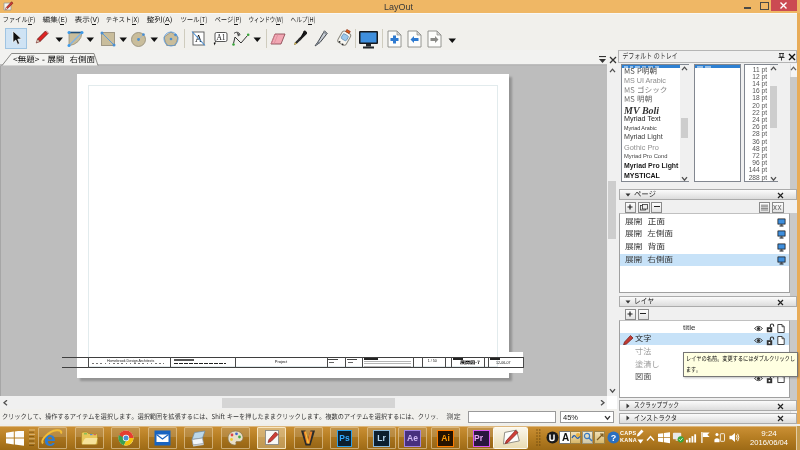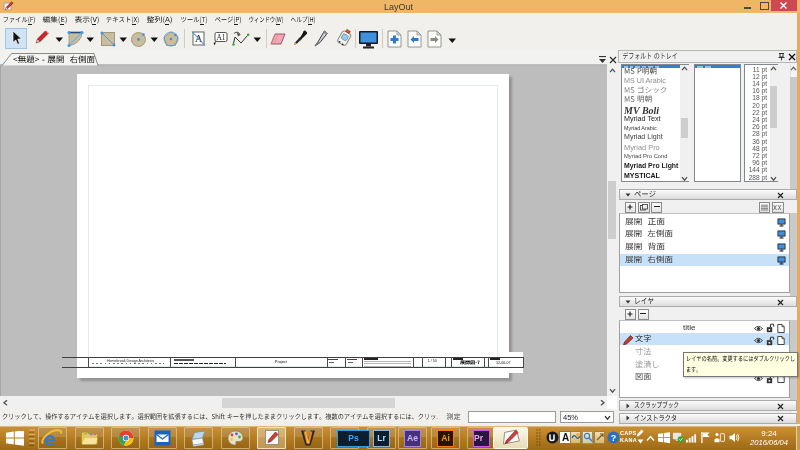--- a/index.html
+++ b/index.html
@@ -320,21 +320,21 @@
 <svg style="position:absolute;left:624px;top:85.6px;overflow:visible;" width="45" height="10" viewBox="0 -6.69 45 9.88">
     <path d="M0.8 0.0H1.4V-3.1C1.4 -3.6 1.4 -4.2 1.3 -4.7H1.3L1.8 -3.5L2.8 -0.6H3.3L4.4 -3.5L4.8 -4.7H4.8C4.8 -4.2 4.8 -3.6 4.8 -3.1V0.0H5.4V-5.6H4.6L3.5 -2.6C3.4 -2.2 3.3 -1.8 3.1 -1.4H3.1C2.9 -1.8 2.8 -2.2 2.7 -2.6L1.6 -5.6H0.8Z M8.5 0.1C9.6 0.1 10.4 -0.6 10.4 -1.5C10.4 -2.3 9.9 -2.7 9.2 -3.0L8.4 -3.3C8.0 -3.5 7.5 -3.7 7.5 -4.2C7.5 -4.7 7.9 -5.1 8.6 -5.1C9.1 -5.1 9.5 -4.9 9.8 -4.5L10.2 -5.0C9.8 -5.4 9.2 -5.7 8.6 -5.7C7.5 -5.7 6.8 -5.1 6.8 -4.2C6.8 -3.4 7.4 -3.0 7.9 -2.8L8.7 -2.4C9.3 -2.2 9.7 -2.0 9.7 -1.4C9.7 -0.9 9.2 -0.5 8.5 -0.5C7.9 -0.5 7.3 -0.8 7.0 -1.2L6.5 -0.7C7.0 -0.2 7.7 0.1 8.5 0.1Z M18.6 -6.3 18.1 -6.1C18.3 -5.8 18.6 -5.4 18.7 -5.1L19.2 -5.3C19.0 -5.5 18.7 -6.0 18.6 -6.3ZM19.5 -6.5 19.1 -6.3C19.3 -6.0 19.6 -5.6 19.7 -5.3L20.1 -5.5C20.0 -5.8 19.7 -6.2 19.5 -6.5ZM14.0 -0.8V-0.1C14.2 -0.1 14.6 -0.1 14.9 -0.1H18.6L18.6 0.3H19.3C19.3 0.2 19.3 -0.2 19.3 -0.4V-4.4C19.3 -4.5 19.3 -4.8 19.3 -5.0C19.1 -4.9 18.9 -4.9 18.7 -4.9H15.0C14.7 -4.9 14.4 -5.0 14.1 -5.0V-4.3C14.3 -4.3 14.7 -4.3 15.0 -4.3H18.6V-0.7H14.9C14.6 -0.7 14.2 -0.8 14.0 -0.8Z M22.9 -5.8 22.5 -5.3C23.0 -5.1 23.8 -4.5 24.2 -4.2L24.5 -4.8C24.2 -5.0 23.3 -5.6 22.9 -5.8ZM21.7 -0.4 22.1 0.2C22.8 0.1 23.8 -0.3 24.6 -0.7C25.8 -1.4 26.9 -2.4 27.5 -3.5L27.2 -4.1C26.5 -3.0 25.5 -2.0 24.3 -1.3C23.5 -0.9 22.6 -0.5 21.7 -0.4ZM21.7 -4.1 21.4 -3.6C21.8 -3.4 22.7 -2.8 23.0 -2.6L23.4 -3.1C23.1 -3.3 22.2 -3.9 21.7 -4.1Z M31.9 -4.4 31.3 -4.2C31.4 -3.8 31.8 -2.9 31.9 -2.5L32.5 -2.7C32.4 -3.1 32.0 -4.1 31.9 -4.4ZM34.6 -4.0 33.9 -4.2C33.8 -3.2 33.4 -2.2 32.9 -1.6C32.3 -0.8 31.3 -0.2 30.4 0.1L30.9 0.6C31.8 0.2 32.7 -0.3 33.4 -1.2C34.0 -1.9 34.3 -2.7 34.5 -3.6C34.5 -3.7 34.5 -3.8 34.6 -4.0ZM30.1 -4.0 29.5 -3.8C29.7 -3.5 30.1 -2.5 30.2 -2.1L30.8 -2.3C30.6 -2.7 30.2 -3.7 30.1 -4.0Z M39.9 -5.9 39.2 -6.1C39.1 -5.9 39.0 -5.7 38.9 -5.5C38.6 -4.8 37.8 -3.7 36.5 -3.0L37.1 -2.6C37.9 -3.1 38.5 -3.8 39.0 -4.4H41.6C41.4 -3.7 40.9 -2.8 40.3 -2.1C39.6 -1.3 38.7 -0.6 37.3 -0.2L37.9 0.3C39.3 -0.2 40.2 -0.9 40.9 -1.7C41.6 -2.6 42.0 -3.6 42.2 -4.3C42.3 -4.5 42.3 -4.6 42.4 -4.8L41.9 -5.1C41.8 -5.0 41.6 -5.0 41.4 -5.0H39.3L39.5 -5.3C39.6 -5.4 39.7 -5.7 39.9 -5.9Z" fill="#7a7a7a"></path>
   </svg>
 <svg style="position:absolute;left:624px;top:95.14999999999999px;overflow:visible;" width="30" height="10" viewBox="0 -6.69 30 9.88">
     <path d="M0.8 0.0H1.4V-3.1C1.4 -3.6 1.4 -4.2 1.3 -4.7H1.3L1.8 -3.5L2.8 -0.6H3.3L4.4 -3.5L4.8 -4.7H4.8C4.8 -4.2 4.8 -3.6 4.8 -3.1V0.0H5.4V-5.6H4.6L3.5 -2.6C3.4 -2.2 3.3 -1.8 3.1 -1.4H3.1C2.9 -1.8 2.8 -2.2 2.7 -2.6L1.6 -5.6H0.8Z M8.5 0.1C9.6 0.1 10.4 -0.6 10.4 -1.5C10.4 -2.3 9.9 -2.7 9.2 -3.0L8.4 -3.3C8.0 -3.5 7.5 -3.7 7.5 -4.2C7.5 -4.7 7.9 -5.1 8.6 -5.1C9.1 -5.1 9.5 -4.9 9.8 -4.5L10.2 -5.0C9.8 -5.4 9.2 -5.7 8.6 -5.7C7.5 -5.7 6.8 -5.1 6.8 -4.2C6.8 -3.4 7.4 -3.0 7.9 -2.8L8.7 -2.4C9.3 -2.2 9.7 -2.0 9.7 -1.4C9.7 -0.9 9.2 -0.5 8.5 -0.5C7.9 -0.5 7.3 -0.8 7.0 -1.2L6.5 -0.7C7.0 -0.2 7.7 0.1 8.5 0.1Z M15.5 -3.4V-1.9H14.1V-3.4ZM15.5 -3.9H14.1V-5.4H15.5ZM13.6 -5.9V-0.7H14.1V-1.4H16.1V-5.9ZM19.5 -5.5V-4.2H17.3V-5.5ZM16.8 -6.1V-3.4C16.8 -2.2 16.7 -0.7 15.4 0.3C15.5 0.3 15.7 0.5 15.8 0.7C16.7 -0.0 17.0 -0.9 17.2 -1.8H19.5V-0.1C19.5 -0.0 19.4 0.0 19.3 0.0C19.2 0.0 18.7 0.1 18.2 0.0C18.3 0.2 18.4 0.4 18.4 0.6C19.0 0.6 19.5 0.6 19.7 0.5C19.9 0.4 20.0 0.2 20.0 -0.1V-6.1ZM19.5 -3.7V-2.3H17.3C17.3 -2.7 17.3 -3.0 17.3 -3.3V-3.7Z M21.7 -2.9H23.7V-2.3H21.7ZM21.7 -4.0H23.7V-3.3H21.7ZM20.9 -1.2V-0.7H22.4V0.6H22.9V-0.7H24.4V-1.2H22.9V-1.8H24.2V-4.4H22.9V-5.0H24.4V-5.5H22.9V-6.4H22.4V-5.5H21.0V-5.0H22.4V-4.4H21.2V-1.8H22.4V-1.2ZM27.0 -3.7V-2.4H25.4C25.4 -2.7 25.4 -2.9 25.4 -3.2V-3.7ZM27.0 -4.2H25.4V-5.5H27.0ZM24.8 -6.0V-3.2C24.8 -2.1 24.7 -0.7 23.8 0.3C23.9 0.4 24.1 0.5 24.2 0.6C24.9 -0.1 25.2 -1.0 25.3 -1.9H27.0V-0.1C27.0 0.0 27.0 0.0 26.9 0.0C26.7 0.1 26.4 0.1 26.0 0.0C26.1 0.2 26.1 0.5 26.2 0.6C26.7 0.6 27.1 0.6 27.3 0.5C27.5 0.4 27.6 0.2 27.6 -0.1V-6.0Z" fill="#5a5a5a"></path>
   </svg>
 <div class="abs" style="left:624px;top:104.69999999999999px;font-size:10px;color:#333;font-family:'Liberation Serif';font-style:italic;font-weight:bold;">MV Boli</div>
 <div class="abs" style="left:624px;top:114.24999999999999px;font-size:7.2px;color:#222;white-space:nowrap;">Myriad Text</div>
 <div class="abs" style="left:624px;top:125.29999999999998px;font-size:5.4px;color:#333;white-space:nowrap;">Myriad Arabic</div>
 <div class="abs" style="left:624px;top:133.35px;font-size:7.1px;color:#3c3c3c;white-space:nowrap;">Myriad Light</div>
-<div class="abs" style="left:624px;top:142.9px;font-size:7.4px;color:#909090;white-space:nowrap;">Myriad Pro</div>
+<div class="abs" style="left:624px;top:142.9px;font-size:7.4px;color:#909090;white-space:nowrap;">Gothic Pro</div>
 <div class="abs" style="left:624px;top:153.45000000000002px;font-size:5.8px;color:#444;white-space:nowrap;">Myriad Pro Cond</div>
 <div class="abs" style="left:624px;top:162.00000000000003px;font-size:6.9px;color:#1a1a1a;font-weight:bold;white-space:nowrap;">Myriad Pro Light</div>
 <div class="abs" style="left:624px;top:171.55000000000004px;font-size:7.0px;color:#111;font-weight:bold;white-space:nowrap;">MYSTICAL</div>
 <div style="position:absolute;left:694px;top:63.5px;width:47px;height:118px;background:#fff;border:1px solid #828790;"></div>
 <div style="position:absolute;left:695px;top:64.5px;width:45px;height:3.5px;background:#2e80d2;"></div>
 <svg class="abs" style="left:697px;top:64.5px" width="16" height="3" viewBox="0 0 16 3">
     <path d="M0 2 h6 M8 2 h6" stroke="#fff" stroke-width="1.1"></path>
   </svg>
 <div style="position:absolute;left:744px;top:63.5px;width:34px;height:118px;background:#fff;border:1px solid #828790;"></div>
 <div style="position:absolute;left:769.5px;top:64.5px;width:8px;height:116px;background:#f0f0f0;"></div>
@@ -636,21 +636,21 @@
   </svg>
 <svg class="abs" style="left:264px;top:429px" width="16" height="17" viewBox="0 0 16 17">
 <rect x="1.5" y="1.5" width="13" height="14" fill="#f8f8f6" stroke="#8a8a86" stroke-width="0.9"></rect>
 <path d="M11.5 3 L14 5.5 L7 12.5 L4 13.5 L5 10.5 Z" fill="#cd3d35" stroke="#7c1f1c" stroke-width="0.7"></path>
   </svg>
 <svg class="abs" style="left:300px;top:430px" width="16" height="16" viewBox="0 0 16 16">
 <path d="M1 0.5 L5.5 0.5 L8 9 L10.5 0.5 L15 0.5 L10.5 15.5 L5.5 15.5 Z" fill="#2a2a2a"></path>
 <path d="M3.5 1.5 L6 1.5 L8 9.5 L10 1.5 L12.5 1.5 L9.5 13.5 L6.5 13.5 Z" fill="#e8812a"></path>
 <path d="M5 1.5 L6 1.5 L8 9.5 L9.5 13.5 L7.5 13.5 Z" fill="#f5c13d"></path>
   </svg>
-<div class="abs" style="left:337px;top:429.5px;width:33px;height:17px;background:#0c1f2e;border:1.5px solid #2d9fe8;color:#31a8ff;font-size:8.5px;font-weight:bold;text-align:center;line-height:14px;">Ps</div>
+<div class="abs" style="left:337px;top:429.5px;width:15px;height:17px;background:#0c1f2e;border:1.5px solid #2d9fe8;color:#31a8ff;font-size:8.5px;font-weight:bold;text-align:center;line-height:14px;">Ps</div>
 <div class="abs" style="left:373px;top:429.5px;width:17px;height:17px;background:#0c1f2e;border:1.5px solid #8db8d8;color:#b8d8f0;font-size:8.5px;font-weight:bold;text-align:center;line-height:14px;">Lr</div>
 <div class="abs" style="left:404px;top:429.5px;width:17px;height:17px;background:#47307e;border:1.5px solid #9f85e0;color:#cfb8f5;font-size:8.5px;font-weight:bold;text-align:center;line-height:14px;">Ae</div>
 <div class="abs" style="left:437px;top:429.5px;width:17px;height:17px;background:#261300;border:1.5px solid #ff7c00;color:#ff9a00;font-size:8.5px;font-weight:bold;text-align:center;line-height:14px;">Ai</div>
 <div class="abs" style="left:473px;top:429.5px;width:17px;height:17px;background:#2a173e;border:1.5px solid #d856f0;color:#e9a6f5;font-size:8.5px;font-weight:bold;line-height:14px;">Pr</div>
 <svg class="abs" style="left:501px;top:429px" width="20" height="18" viewBox="0 0 20 18">
 <path d="M4 3 L16 1.5 L18 12.5 L2 14.5 Z" fill="#fdfdfc" stroke="#8a887e" stroke-width="0.9" transform="rotate(-4 10 8)"></path>
 <path d="M5.5 11.5 L15 3 M5.5 11.5 L7.5 12" stroke="#b8b4a8" stroke-width="0.7" fill="none"></path>
 <path d="M14.5 1.5 L17 3.5 L7 13.5 L4.2 14.6 L5.2 11.8 Z" fill="#d04038" stroke="#7c1f1c" stroke-width="0.7"></path>
   </svg>
 <svg class="abs" style="left:536px;top:429px" width="5" height="18" viewBox="0 0 5 18">
@@ -727,13 +727,13 @@
 <svg class="abs" style="left:714px;top:431px" width="11" height="13" viewBox="0 0 13 13">
 <circle cx="3.5" cy="3" r="1.8" fill="#fff"></circle>
     <path d="M0.5 9 Q3.5 5.5 6.5 9 L6.5 12 L0.5 12 Z" fill="#fff"></path>
 <rect x="7.5" y="2" width="5" height="9" rx="0.8" fill="none" stroke="#fff" stroke-width="1"></rect>
   </svg>
 <svg class="abs" style="left:729px;top:432px" width="11" height="11" viewBox="0 0 12 11">
 <path d="M0.5 3.5 L3 3.5 L6.5 0.5 L6.5 10.5 L3 7.5 L0.5 7.5 Z" fill="#fff"></path>
 <path d="M8 3 Q9.5 5.5 8 8 M9.5 1.5 Q12 5.5 9.5 9.5" stroke="#fff" stroke-width="1" fill="none"></path>
   </svg>
 <div class="abs" style="left:751px;top:429px;width:36px;text-align:center;font-size:8px;color:#fff;">9:24</div>
-<div class="abs" style="left:744px;top:438px;width:50px;text-align:center;font-size:7.6px;color:#fff;font-style:italic;">2016/06/04</div>
+<div class="abs" style="left:744px;top:438px;width:50px;text-align:center;font-size:7.6px;color:#fff;">2016/06/04</div>
 <div style="position:absolute;left:795.5px;top:426px;width:4.5px;height:24px;background:#c59b4e;border-left:1px solid rgba(255,255,255,0.5);"></div>
 </body></html>

